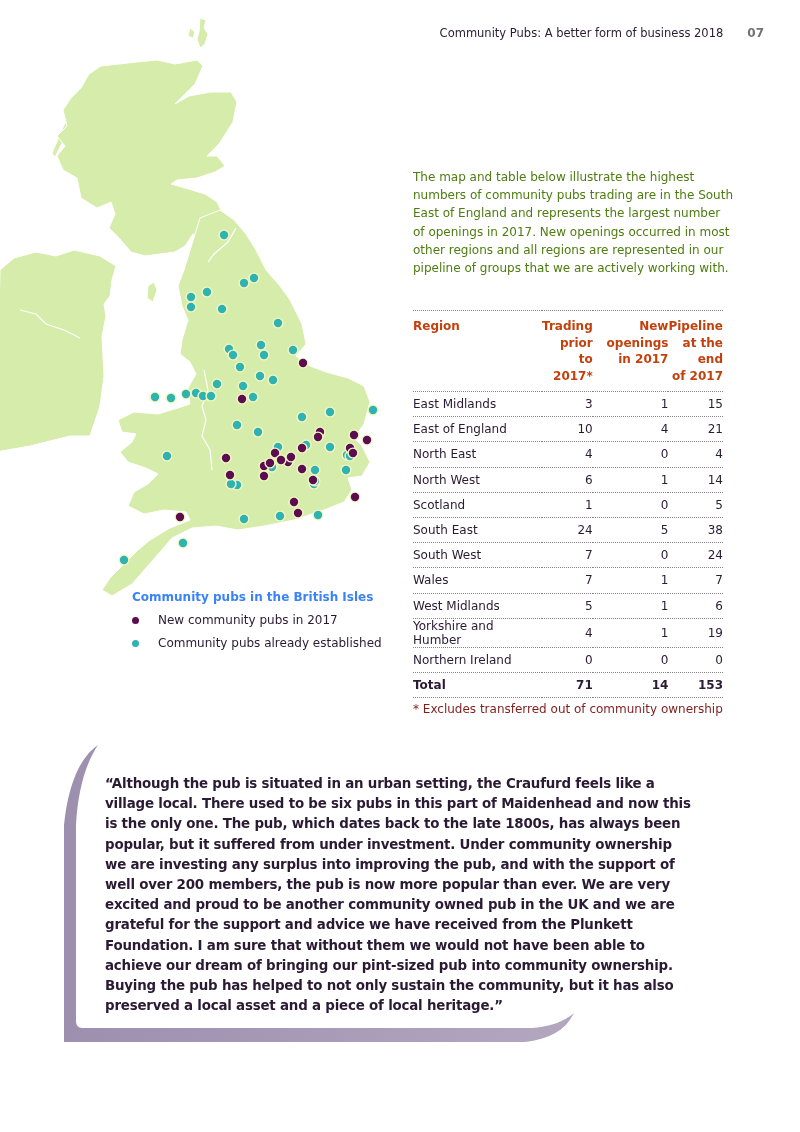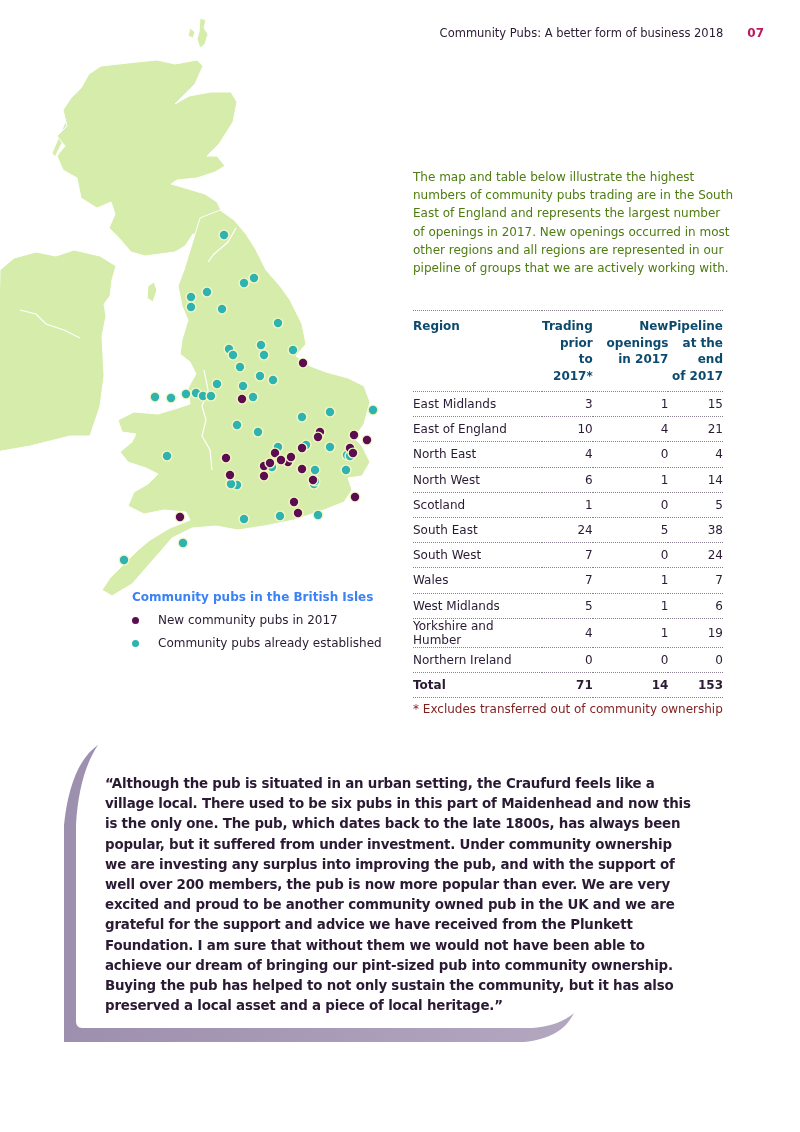--- a/index.html
+++ b/index.html
@@ -1,29 +1,29 @@
 <!DOCTYPE html>
 <html><head>
 <meta charset="utf-8">
 <style>
   * { box-sizing: border-box; margin: 0; padding: 0; }
   html, body { width: 800px; height: 1132px; background: #ffffff; overflow: hidden; }
   body { position: relative; font-family: "DejaVu Sans", "Liberation Sans", sans-serif; color: #2a1a33; }
 
   .header { position: absolute; top: 26px; right: 36px; font-size: 11.5px; color: #2a1a33; display: flex; gap: 24px; align-items: baseline; }
-  .header .page-num { color: #be185d; font-weight: bold; font-size: 12px; }
+  .header .page-num { color: #737373; font-weight: bold; font-size: 12px; }
 
   .map-svg { position: absolute; left: 0; top: 0; width: 400px; height: 600px; }
 
   .intro { position: absolute; left: 413px; top: 168px; width: 320px; font-size: 12px; line-height: 18.2px; color: #4d7c0f; }
 
   .table-wrap { position: absolute; left: 413px; top: 310px; width: 310px; font-size: 12px; }
   table { width: 100%; border-collapse: collapse; }
   th, td { border-top: 1px dotted #8a7f90; padding: 0; }
-  th { color: #0c4a6e; font-weight: bold; vertical-align: top; padding-top: 7px; padding-bottom: 7px; line-height: 16.5px; font-size: 12px; }
+  th { color: #c2410c; font-weight: bold; vertical-align: top; padding-top: 7px; padding-bottom: 7px; line-height: 16.5px; font-size: 12px; }
   td { height: 25.2px; vertical-align: middle; color: #2a1a33; }
   th.region, td.region { text-align: left; width: 136px; }
   th.num, td.num { text-align: right; margin-left: 24px; }
   th.c1, td.c1 { width: 48px; }
   th.c2, td.c2 { width: 77px; }
   tr.total td { font-weight: bold; border-bottom: 1px dotted #8a7f90; }
   .footnote { margin-top: 4px; color: #7f1d1d; font-size: 12px; }
 
   .legend { position: absolute; left: 132px; top: 590px; font-size: 12px; color: #2a1a33; }
   .legend .title { color: #3b82f6; font-weight: bold; margin-bottom: 9px; }

